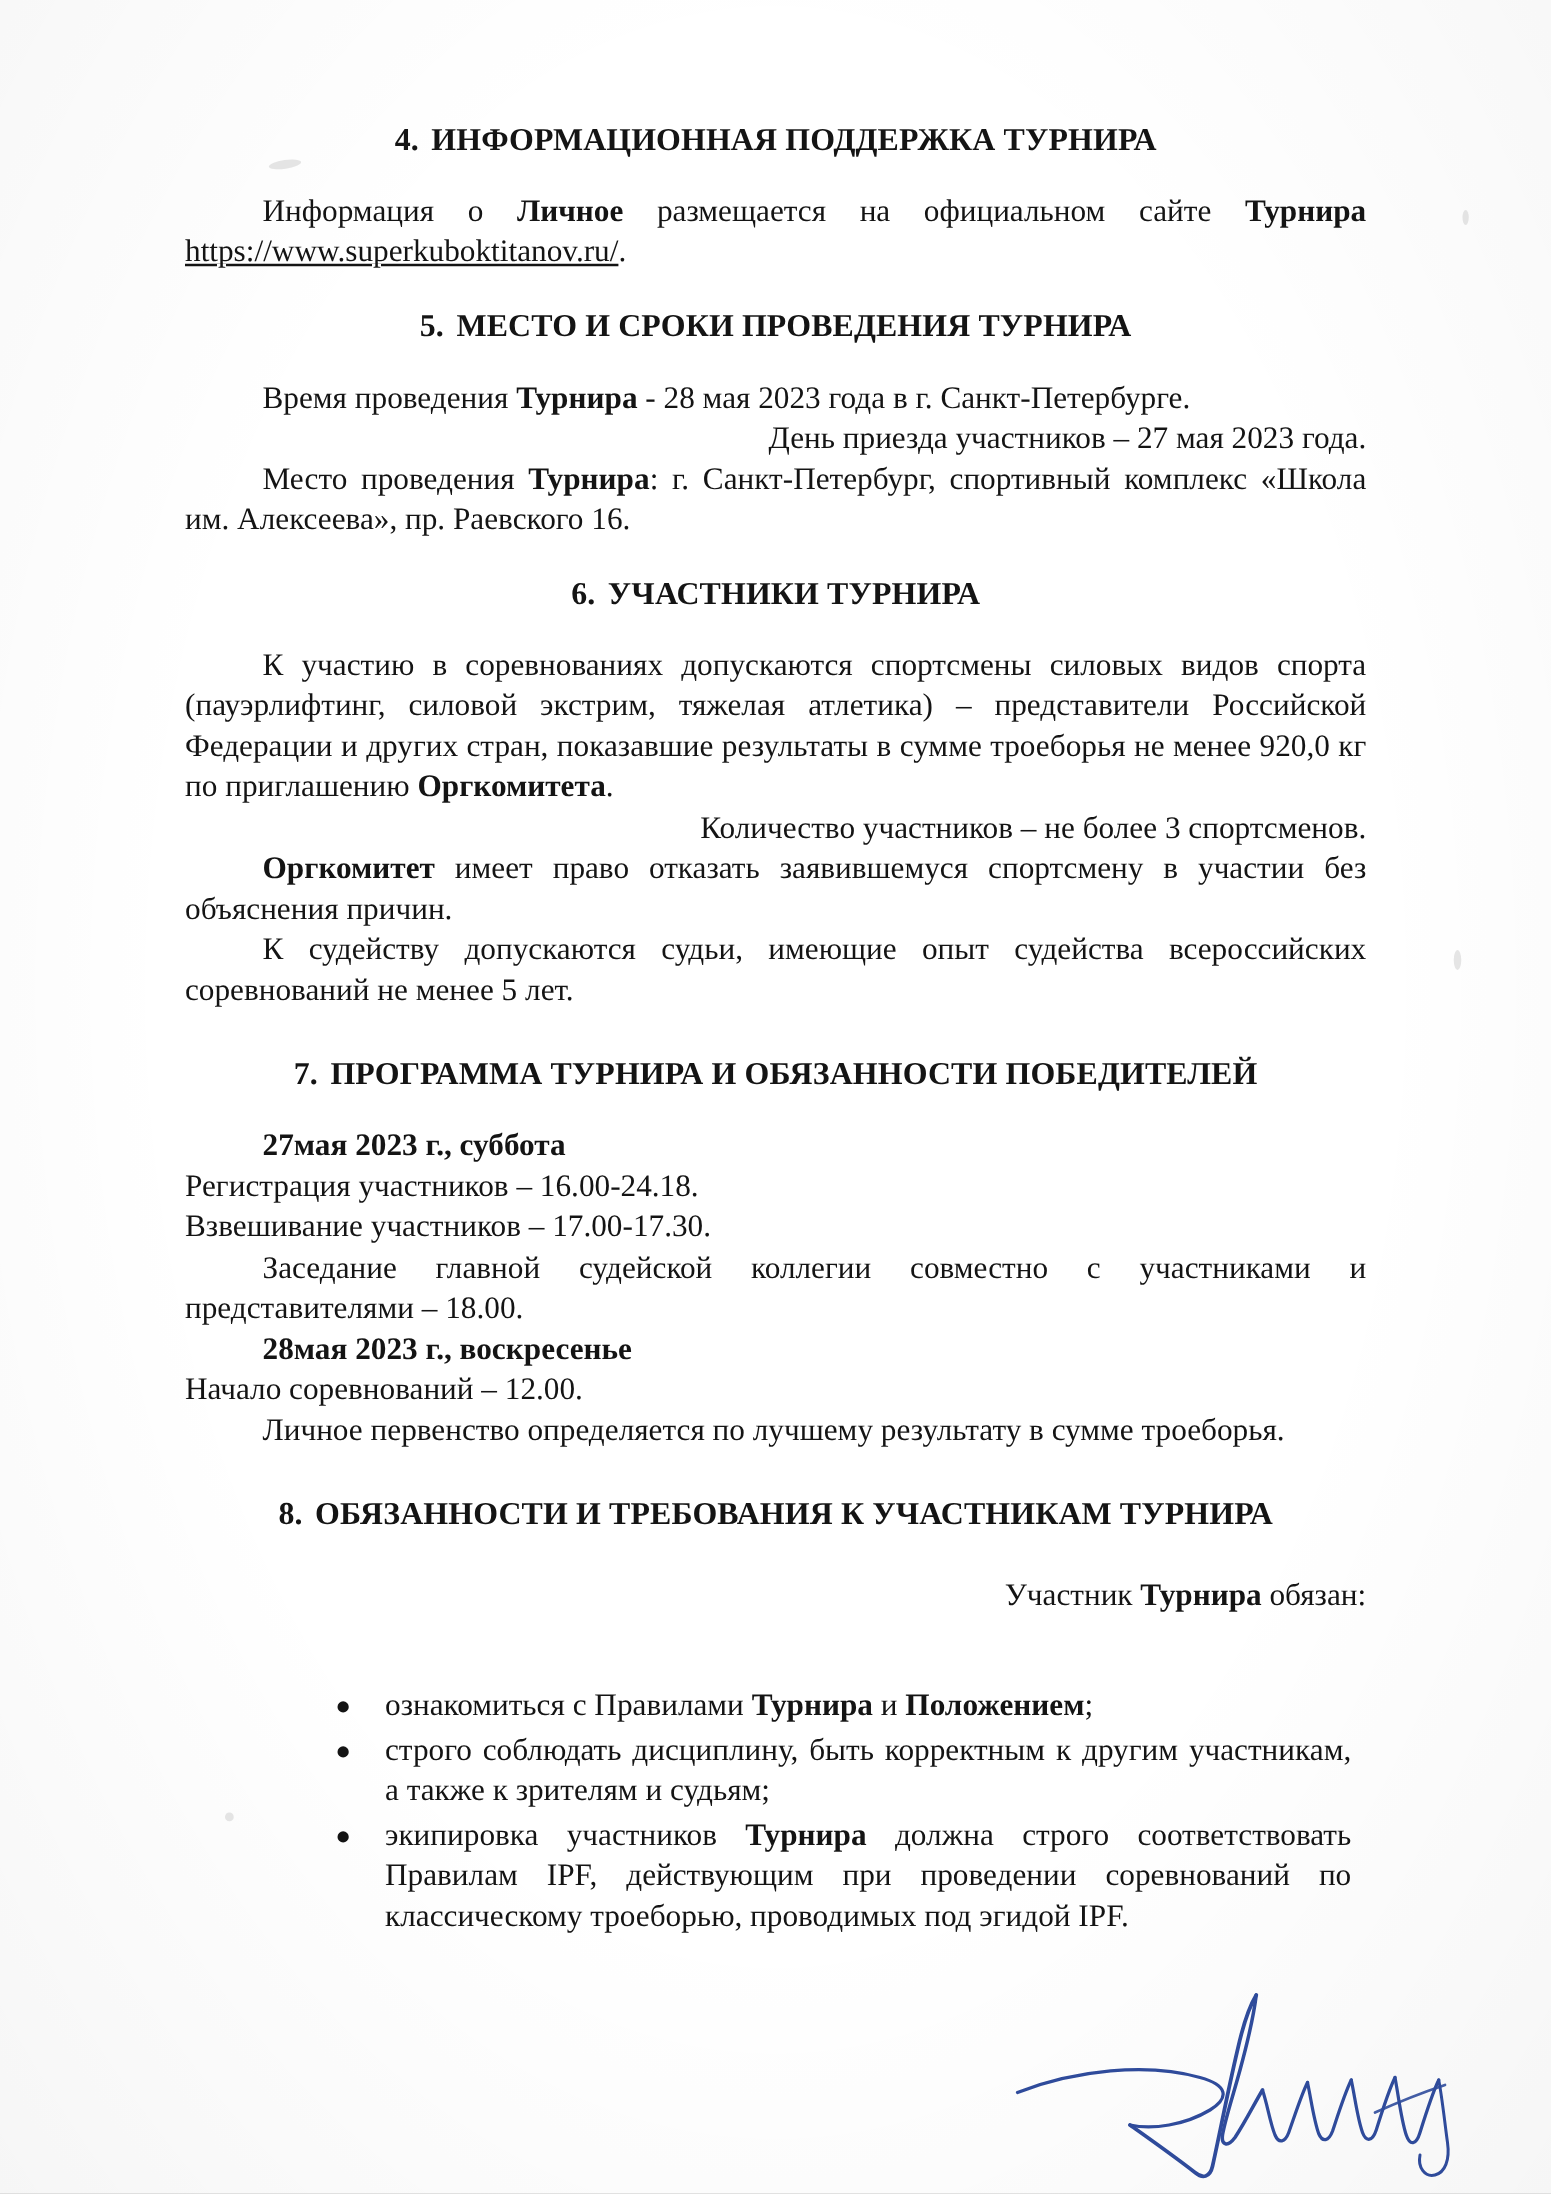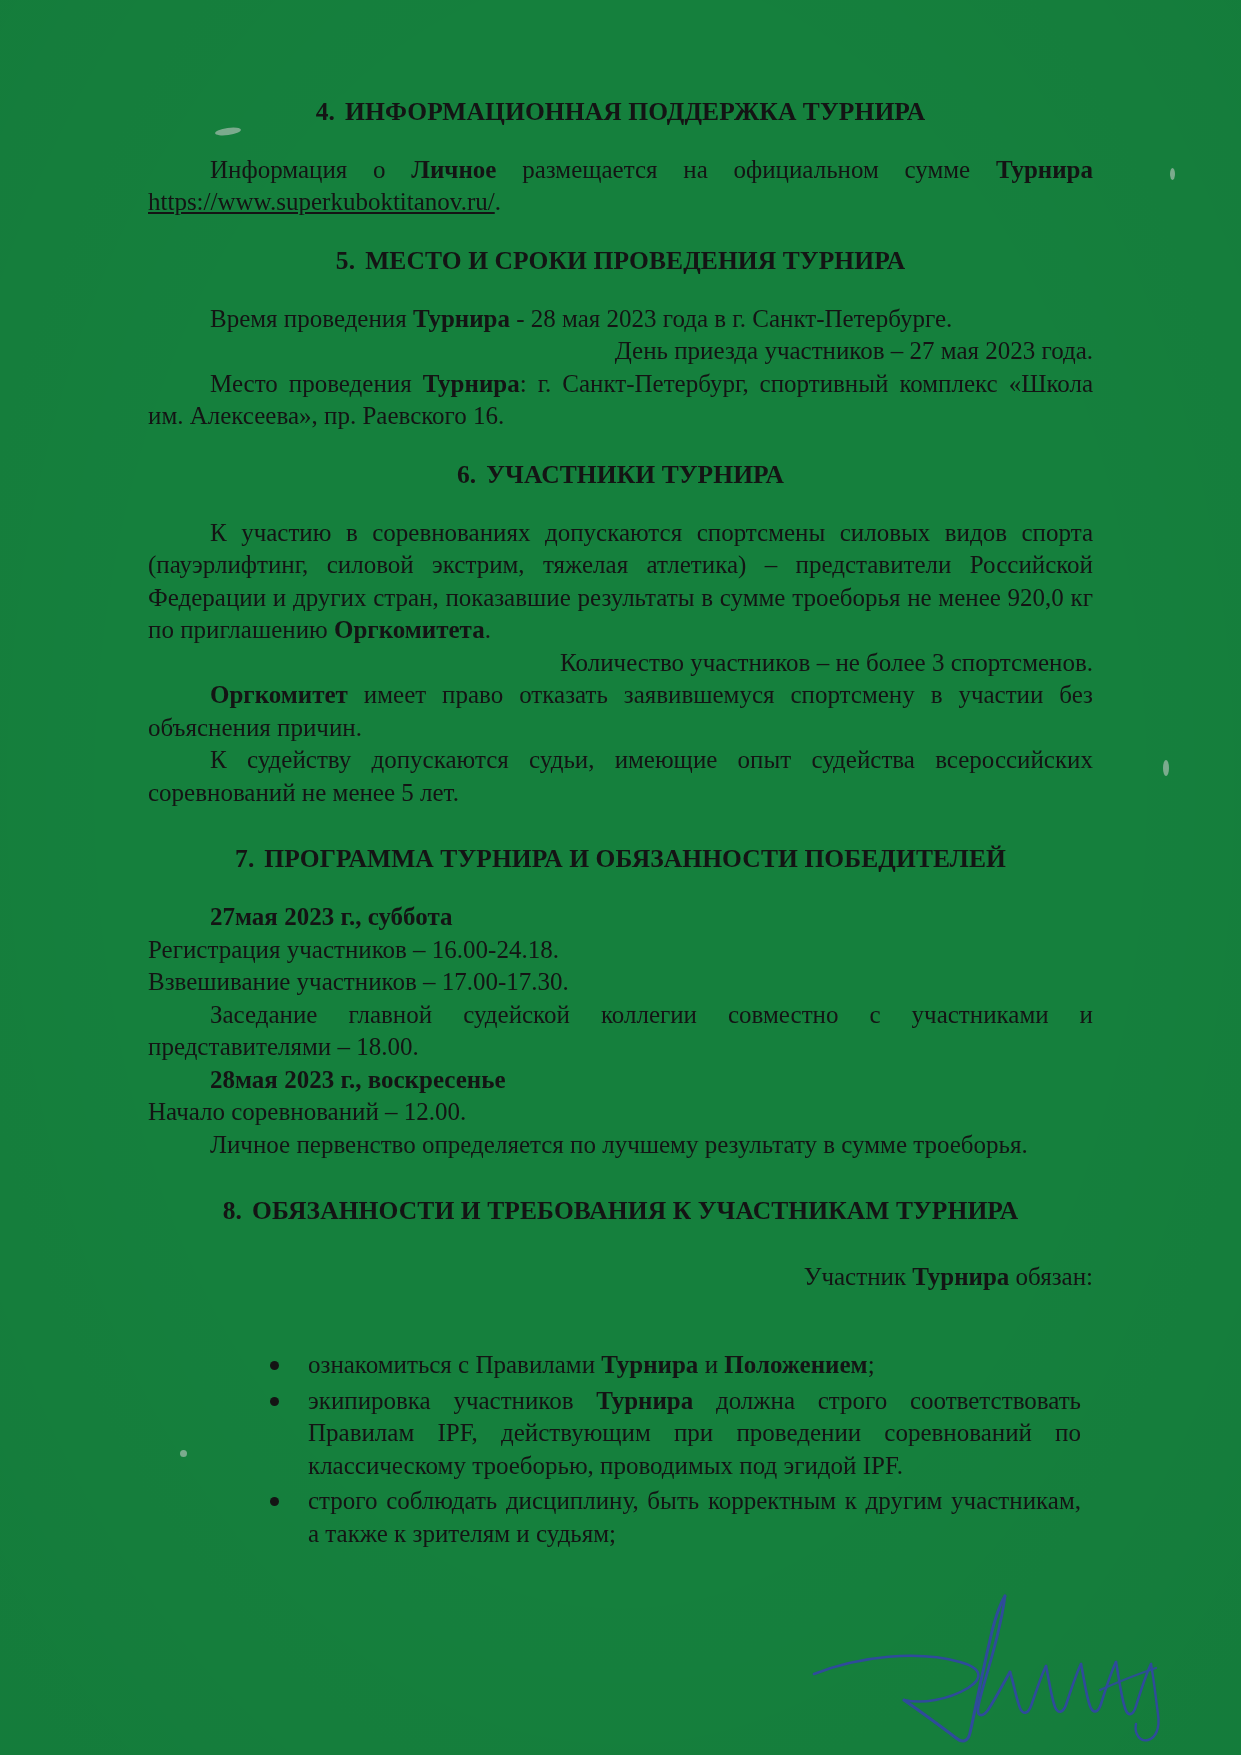--- a/index.html
+++ b/index.html
@@ -5,21 +5,21 @@
   html, body {
     margin: 0;
     padding: 0;
     background: #b9b9b9;
   }
   .page {
     position: relative;
     width: 1241px;
     height: 1755px;
     margin: 0 auto;
-    background: #15803d;
+    background: #ffffff;
     overflow: hidden;
     font-family: "Liberation Serif", "DejaVu Serif", serif;
     color: #141414;
     box-sizing: border-box;
   }
   
   .scan-tint {
     position: absolute;
     inset: 0;
     pointer-events: none;
@@ -134,21 +134,21 @@
   <div class="speck" style="left:1163px; top:760px; width:6px; height:16px;"></div>
   <div class="speck" style="left:180px; top:1450px; width:7px; height:7px;"></div>
 
   <div class="content">
 
     <h2 class="heading">
       <span class="num">4.</span><span>ИНФОРМАЦИОННАЯ ПОДДЕРЖКА ТУРНИРА</span>
     </h2>
     <div class="gap-md"></div>
     <p class="para indent">
-      <span>Информация о </span><b>Личное</b><span> размещается на официальном сумме </span><b>Турнира</b><span> </span><span class="link">https://www.superkuboktitanov.ru/</span><span>.</span>
+      <span>Информация о </span><b>Личное</b><span> размещается на официальном сайте </span><b>Турнира</b><span> </span><span class="link">https://www.superkuboktitanov.ru/</span><span>.</span>
     </p>
 
     <div class="gap-md"></div>
 
     <h2 class="heading">
       <span class="num">5.</span><span>МЕСТО И СРОКИ ПРОВЕДЕНИЯ ТУРНИРА</span>
     </h2>
     <div class="gap-md"></div>
     <p class="para indent">
       <span>Время проведения </span><b>Турнира</b><span> - 28 мая 2023 года в г. Санкт-Петербурге.</span>
@@ -206,25 +206,25 @@
 
     <div class="gap-xl"></div>
 
     <ul class="bullets">
       <li>
         <span class="bullet-dot"></span>
         <span>ознакомиться с Правилами </span><b>Турнира</b><span> и </span><b>Положением</b><span>;</span>
       </li>
       <li>
         <span class="bullet-dot"></span>
-        <span>экипировка участников </span><b>Турнира</b><span> должна строго соответствовать Правилам IPF, действующим при проведении соревнований по классическому троеборью, проводимых под эгидой IPF.</span>
+        <span>строго соблюдать дисциплину, быть корректным к другим участникам, а также к зрителям и судьям;</span>
       </li>
       <li>
         <span class="bullet-dot"></span>
-        <span>строго соблюдать дисциплину, быть корректным к другим участникам, а также к зрителям и судьям;</span>
+        <span>экипировка участников </span><b>Турнира</b><span> должна строго соответствовать Правилам IPF, действующим при проведении соревнований по классическому троеборью, проводимых под эгидой IPF.</span>
       </li>
     </ul>
 
   </div>
 
   <div class="signature">
     <svg viewBox="0 0 420 175" xmlns="http://www.w3.org/2000/svg" aria-hidden="true">
       <g fill="none" stroke="#2f4b9b" stroke-linecap="round" stroke-linejoin="round">
         <path d="M14 96 C 60 78, 118 72, 160 84 C 182 90, 184 100, 168 110 C 148 122, 122 126, 104 122" stroke-width="2.6"></path>
         <path d="M104 122 C 118 132, 138 146, 156 160 C 162 165, 168 164, 170 155

